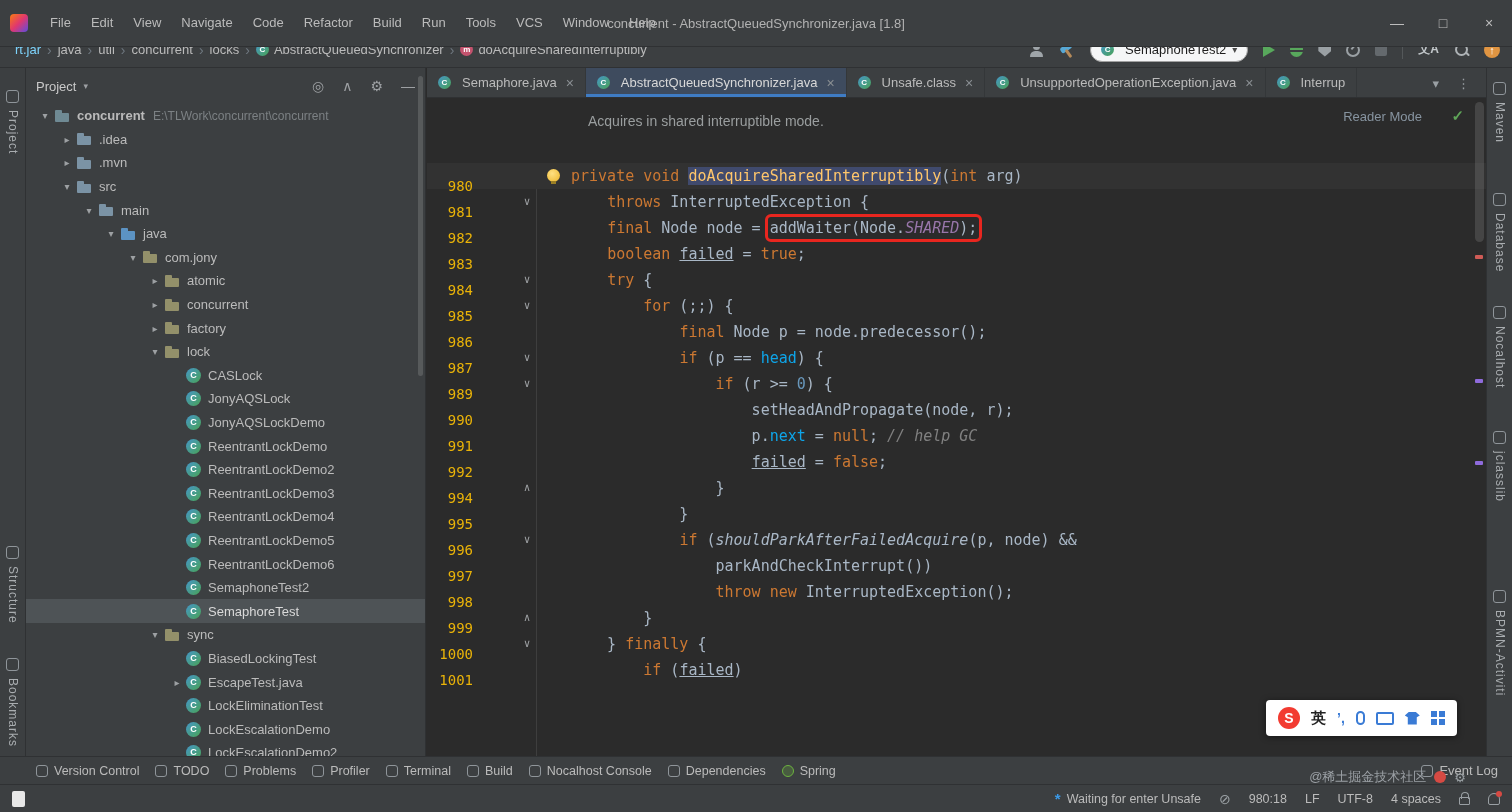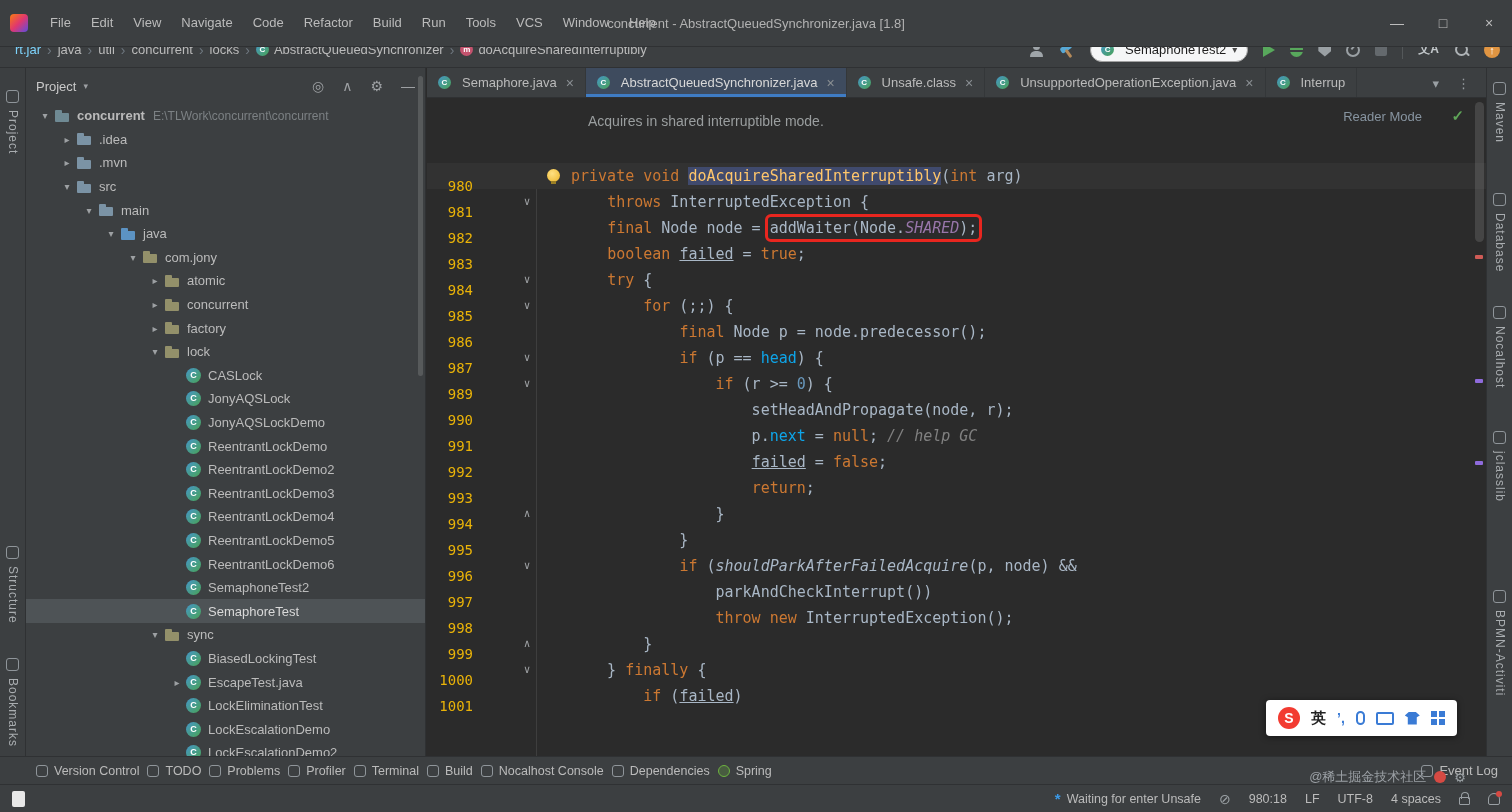--- a/index.html
+++ b/index.html
@@ -114,21 +114,21 @@
 .redbox{outline:3px solid #e8261f;outline-offset:2px;border-radius:1px}
 #ed-scroll{position:absolute;right:0;top:0;bottom:0;width:14px}
 #ed-thumb{position:absolute;right:2px;top:4px;width:9px;height:140px;background:rgba(190,190,190,.18);border-radius:5px}
 .mark{position:absolute;right:3px;width:8px;height:4px;border-radius:1px}
 .mark.red{top:157px;background:#cf5b56}
 .mark.p1{top:281px;background:#8f6bdc}
 .mark.p2{top:363px;background:#8f6bdc}
 
 
 #tw-bar{position:absolute;left:0;right:0;bottom:28px;height:28px;background:#3c3f41;border-top:1px solid #2f3133;display:flex;align-items:center;padding:0 14px;z-index:6}
-#tw-left{display:flex;gap:8px;margin-left:22px}
+#tw-left{display:flex;gap:16px;margin-left:22px}
 .tw-item{display:flex;align-items:center;gap:6px;color:#bbb;font-size:12.5px;white-space:nowrap}
 .tw-ic{width:12px;height:12px;border:1.5px solid #8f959a;border-radius:3px;flex:none}
 .tw-ic.spring{border-color:#6db33f;background:rgba(109,179,63,.25);border-radius:50%}
 #tw-right{margin-left:auto;display:flex;align-items:center;gap:6px}
 #statusbar{position:absolute;left:0;right:0;bottom:0;height:28px;background:#3c3f41;border-top:1px solid #2f3133;display:flex;align-items:center;padding:0 12px;font-size:12.5px;color:#bbb;z-index:6}
 #corner-ime{width:13px;height:16px;background:#e8e8e8;border-radius:2px}
 #sb-right{margin-left:auto;display:flex;align-items:center;gap:18px}
 .devmode-ic{color:#3b9ae8;font-weight:bold;font-size:15px}
 .noeye-ic{color:#9aa0a4;font-size:14px}
 .lock-ic{width:11px;height:8px;border:1.5px solid #9aa0a4;border-radius:1px;position:relative;margin-top:5px;display:inline-block}
@@ -452,21 +452,20 @@
         <div class="cl"><span class="ln">982</span><span class="codetext"><span>    </span><span class="tk-k">final</span><span> Node node = </span><span class="redbox"><span>addWaiter(Node.</span><span class="tk-sf">SHARED</span><span>);</span></span></span></div>
         <div class="cl"><span class="ln">983</span><span class="codetext"><span>    </span><span class="tk-k">boolean</span><span> </span><span class="tk-u">failed</span><span> = </span><span class="tk-k">true</span><span>;</span></span></div>
         <div class="cl"><span class="ln">984</span><span class="fold">∨</span><span class="codetext"><span>    </span><span class="tk-k">try</span><span> {</span></span></div>
         <div class="cl"><span class="ln">985</span><span class="fold">∨</span><span class="codetext"><span>        </span><span class="tk-k">for</span><span> (;;) {</span></span></div>
         <div class="cl"><span class="ln">986</span><span class="codetext"><span>            </span><span class="tk-k">final</span><span> Node p = node.predecessor();</span></span></div>
         <div class="cl"><span class="ln">987</span><span class="fold">∨</span><span class="codetext"><span>            </span><span class="tk-k">if</span><span> (p == </span><span class="tk-f">head</span><span>) {</span></span></div>
         <div class="cl"><span class="ln">989</span><span class="fold">∨</span><span class="codetext"><span>                </span><span class="tk-k">if</span><span> (r &gt;= </span><span class="tk-n">0</span><span>) {</span></span></div>
         <div class="cl"><span class="ln">990</span><span class="codetext"><span>                    setHeadAndPropagate(node, r);</span></span></div>
         <div class="cl"><span class="ln">991</span><span class="codetext"><span>                    p.</span><span class="tk-f">next</span><span> = </span><span class="tk-k">null</span><span>; </span><span class="tk-c">// help GC</span></span></div>
         <div class="cl"><span class="ln">992</span><span class="codetext"><span>                    </span><span class="tk-u">failed</span><span> = </span><span class="tk-k">false</span><span>;</span></span></div>
-        <div class="cl"><span class="ln">993</span><span class="codetext"><span>                    </span><span class="tk-k">return</span><span>;</span></span></div>
         <div class="cl"><span class="ln">994</span><span class="fold">∧</span><span class="codetext"><span>                }</span></span></div>
         <div class="cl"><span class="ln">995</span><span class="codetext"><span>            }</span></span></div>
         <div class="cl"><span class="ln">996</span><span class="fold">∨</span><span class="codetext"><span>            </span><span class="tk-k">if</span><span> (</span><span class="tk-i">shouldParkAfterFailedAcquire</span><span>(p, node) &amp;&amp;</span></span></div>
         <div class="cl"><span class="ln">997</span><span class="codetext"><span>                parkAndCheckInterrupt())</span></span></div>
         <div class="cl"><span class="ln">998</span><span class="codetext"><span>                </span><span class="tk-k">throw</span><span> </span><span class="tk-k">new</span><span> InterruptedException();</span></span></div>
         <div class="cl"><span class="ln">999</span><span class="fold">∧</span><span class="codetext"><span>        }</span></span></div>
         <div class="cl"><span class="ln">1000</span><span class="fold">∨</span><span class="codetext"><span>    } </span><span class="tk-k">finally</span><span> {</span></span></div>
         <div class="cl"><span class="ln">1001</span><span class="codetext"><span>        </span><span class="tk-k">if</span><span> (</span><span class="tk-u">failed</span><span>)</span></span></div>
       </div>
     <div id="ed-scroll">

